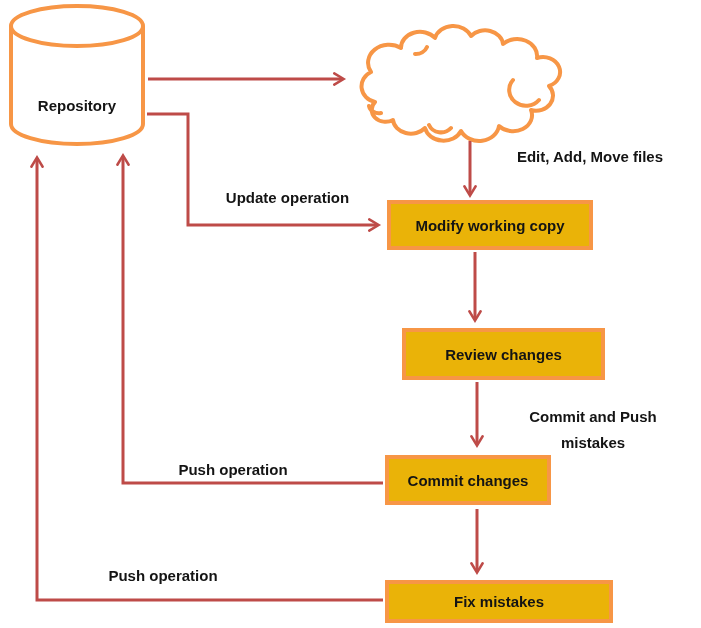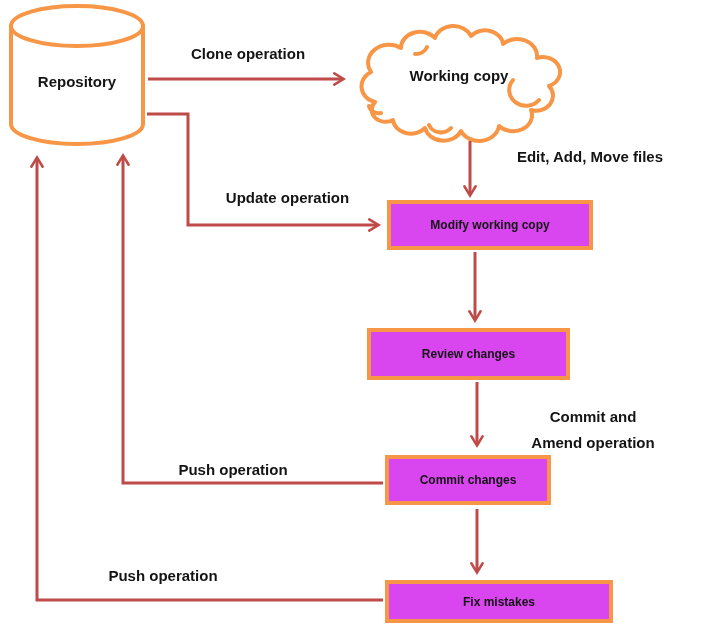--- a/index.html
+++ b/index.html
@@ -5,24 +5,24 @@
 <style>
   html,body{margin:0;padding:0;}
   body{background:#fff;font-family:"Liberation Sans","DejaVu Sans",sans-serif;}
   #stage{position:relative;width:701px;height:628px;background:var(--bg,#fff);overflow:hidden;}
   #wires{position:absolute;left:0;top:0;width:701px;height:628px;}
   .shape-stroke{stroke:var(--shape,#F79646);fill:#ffffff;}
   .shape-detail{stroke:var(--shape,#F79646);fill:none;}
   .edge{stroke:var(--arrow,#BE4B48);fill:none;stroke-width:3;}
   .mk{stroke:var(--arrow,#BE4B48);fill:none;}
   .node-box{position:absolute;box-sizing:border-box;border:4px solid var(--shape,#F79646);
-    background:#d946ef;display:flex;align-items:center;justify-content:center;
-    font-weight:bold;font-size:12px;color:var(--text,#141414);}
+    background:#eab308;display:flex;align-items:center;justify-content:center;
+    font-weight:bold;font-size:15px;color:var(--text,#141414);}
   .node-label{position:absolute;display:flex;align-items:center;justify-content:center;
-    font-weight:bold;font-size:15px;color:var(--text,#141414);}
+    font-weight:bold;font-size:15px;color:var(--text,#141414);margin-top:24px;}
   .edge-label{position:absolute;font-weight:bold;font-size:15px;color:var(--text,#141414);
     text-align:center;line-height:17px;}
   .edge-label.nowrap{white-space:nowrap;}
   .edge-label.twoline{line-height:26px;}
 </style>
 </head>
 <body>
 
 <div id="stage">
 
@@ -50,27 +50,25 @@
     <path class="edge" marker-end="url(#arw)" d="M470,141 V195"></path>
     <path class="edge" marker-end="url(#arw)" d="M147,114 H188 V225 H378"></path>
     <path class="edge" marker-end="url(#arw)" d="M475,252 V320"></path>
     <path class="edge" marker-end="url(#arw)" d="M477,382 V445"></path>
     <path class="edge" marker-end="url(#arw)" d="M383,483 H123 V156"></path>
     <path class="edge" marker-end="url(#arw)" d="M477,509 V572"></path>
     <path class="edge" marker-end="url(#arw)" d="M383,600 H37 V158"></path>
   </svg>
 
   <div class="node-label" style="left:11px;top:72px;width:132px;height:18px;">Repository</div>
-  <div class="node-label" style="left:353px;top:66px;width:212px;height:18px;">Working copy</div>
 
   <div class="node-box" style="left:387px;top:200px;width:206px;height:50px;">Modify working copy</div>
-  <div class="node-box" style="left:367px;top:328px;width:203px;height:52px;">Review changes</div>
+  <div class="node-box" style="left:402px;top:328px;width:203px;height:52px;">Review changes</div>
   <div class="node-box" style="left:385px;top:455px;width:166px;height:50px;">Commit changes</div>
   <div class="node-box" style="left:385px;top:580px;width:228px;height:43px;">Fix mistakes</div>
 
-  <div class="edge-label nowrap" style="left:180px;top:45px;width:136px;">Clone operation</div>
   <div class="edge-label nowrap" style="left:215px;top:189px;width:145px;">Update operation</div>
   <div class="edge-label nowrap" style="left:490px;top:148px;width:200px;">Edit, Add, Move files</div>
-  <div class="edge-label twoline" style="left:523px;top:404px;width:140px;">Commit and Amend operation</div>
+  <div class="edge-label twoline" style="left:523px;top:404px;width:140px;">Commit and Push mistakes</div>
   <div class="edge-label nowrap" style="left:172px;top:461px;width:122px;">Push operation</div>
   <div class="edge-label nowrap" style="left:102px;top:567px;width:122px;">Push operation</div>
 
 </div>
 
 </body></html>

